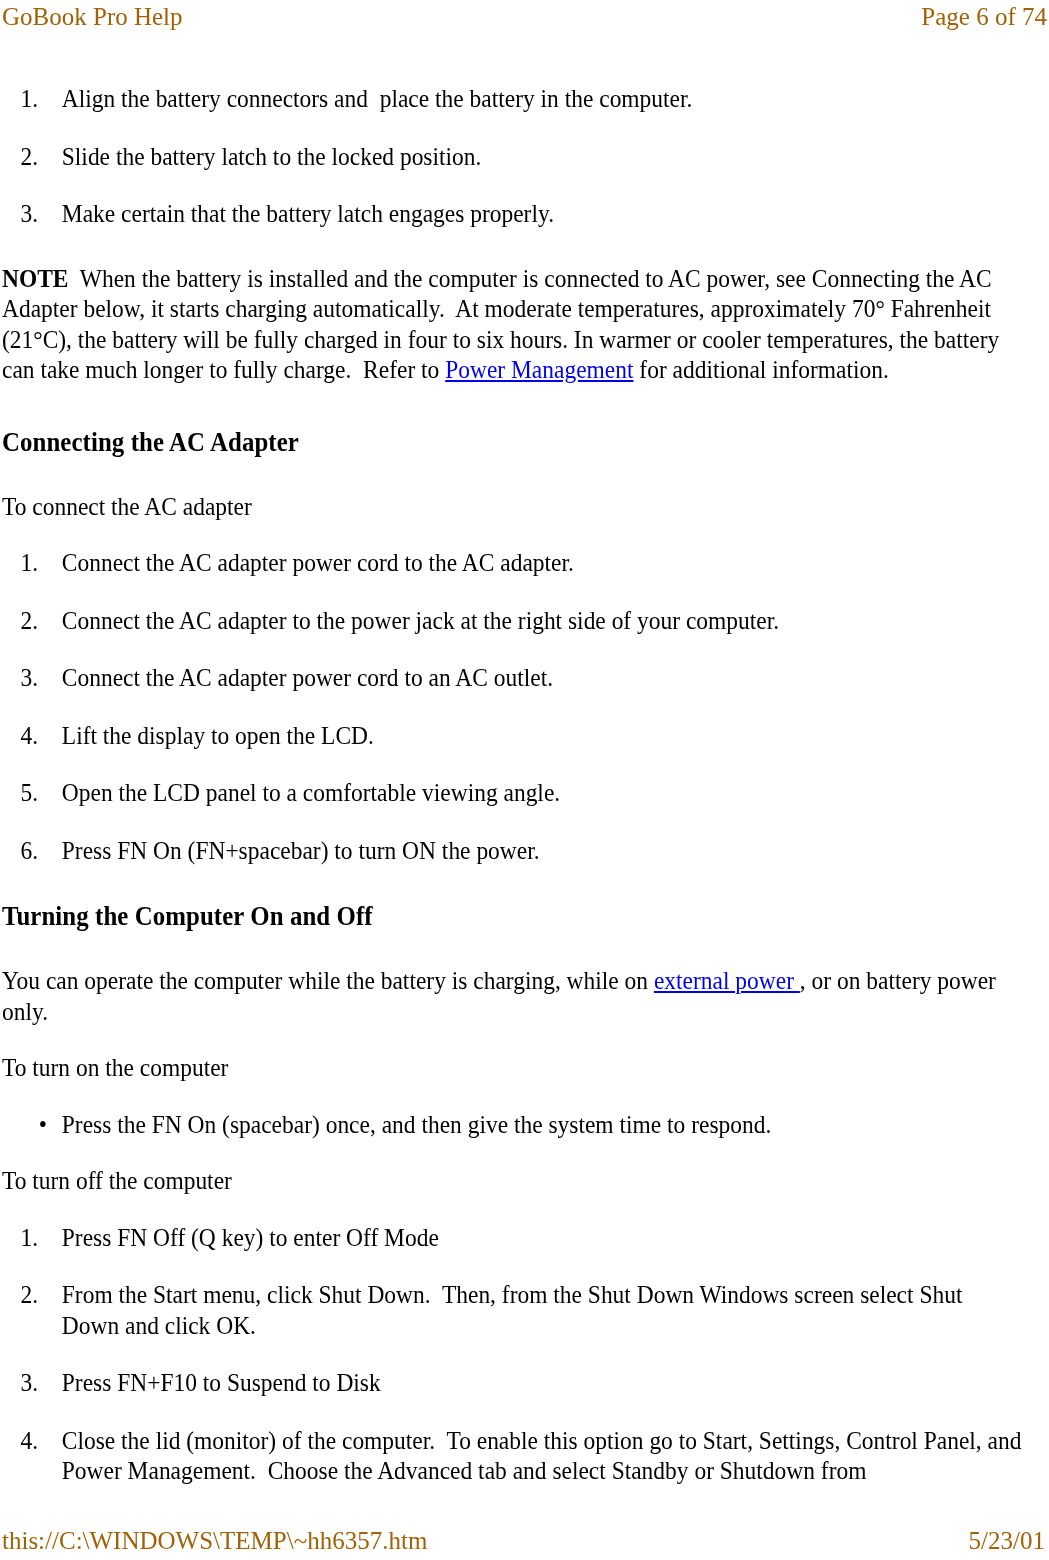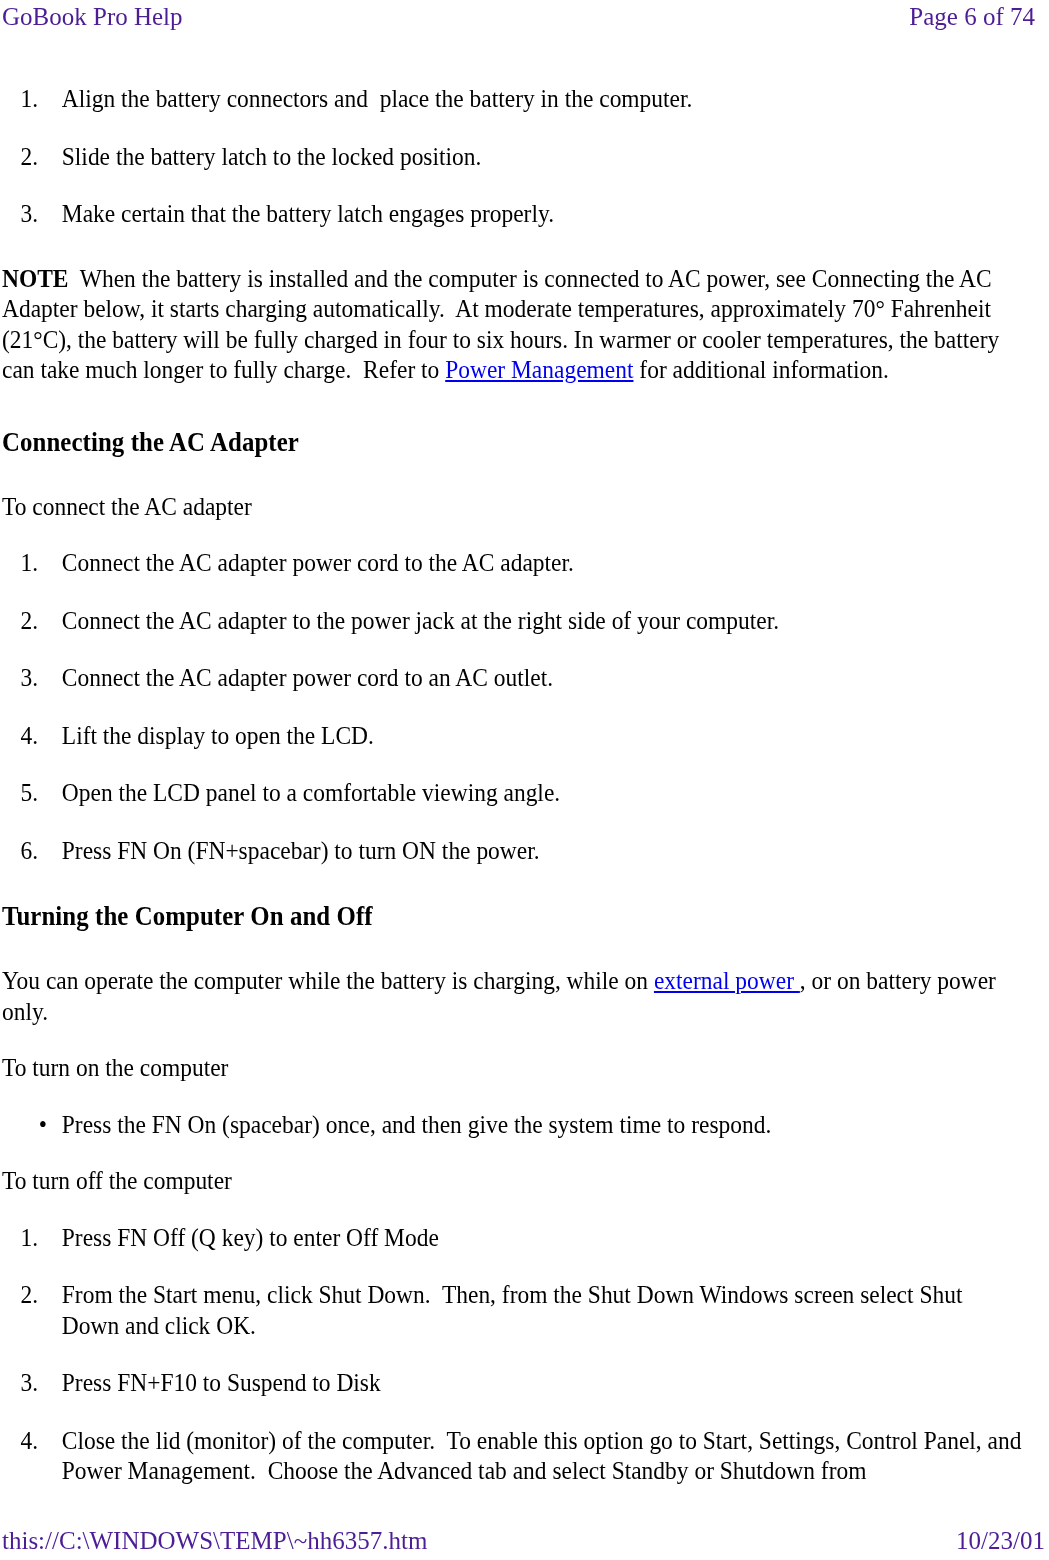--- a/index.html
+++ b/index.html
@@ -28,26 +28,26 @@
   .running-foot {
     position: absolute;
     left: 0;
     width: 1049px;
     display: flex;
     justify-content: space-between;
     align-items: baseline;
     font-family: "Liberation Serif", "DejaVu Serif", serif;
     font-size: 25px;
     line-height: 30px;
-    color: #4c1d95;
+    color: #a16207;
   }
   .running-head { top: 2px; }
   .running-foot { top: 1526px; }
   .running-head .rh-left  { padding-left: 2px; }
-  .running-head .rh-right { padding-right: 14px; }
+  .running-head .rh-right { padding-right: 2px; }
   .running-foot .rf-left  { padding-left: 2px; }
   .running-foot .rf-right { padding-right: 4px; }
 
   
   .content {
     position: absolute;
     top: 84px;
     left: 2px;
     width: 1020px;
   }
@@ -257,16 +257,16 @@
           <span class="marker">4.</span>
           <span class="li-text">Close the lid (monitor) of the computer.  To enable this option go to Start, Settings, Control Panel, and Power Management.  Choose the Advanced tab and select Standby or Shutdown from</span>
         </li>
       </ol>
 
     </div>
   </div>
 
   <div class="running-foot">
     <span class="rf-left">this://C:\WINDOWS\TEMP\~hh6357.htm</span>
-    <span class="rf-right">10/23/01</span>
+    <span class="rf-right">5/23/01</span>
   </div>
 
 </div>
 
 </body></html>

